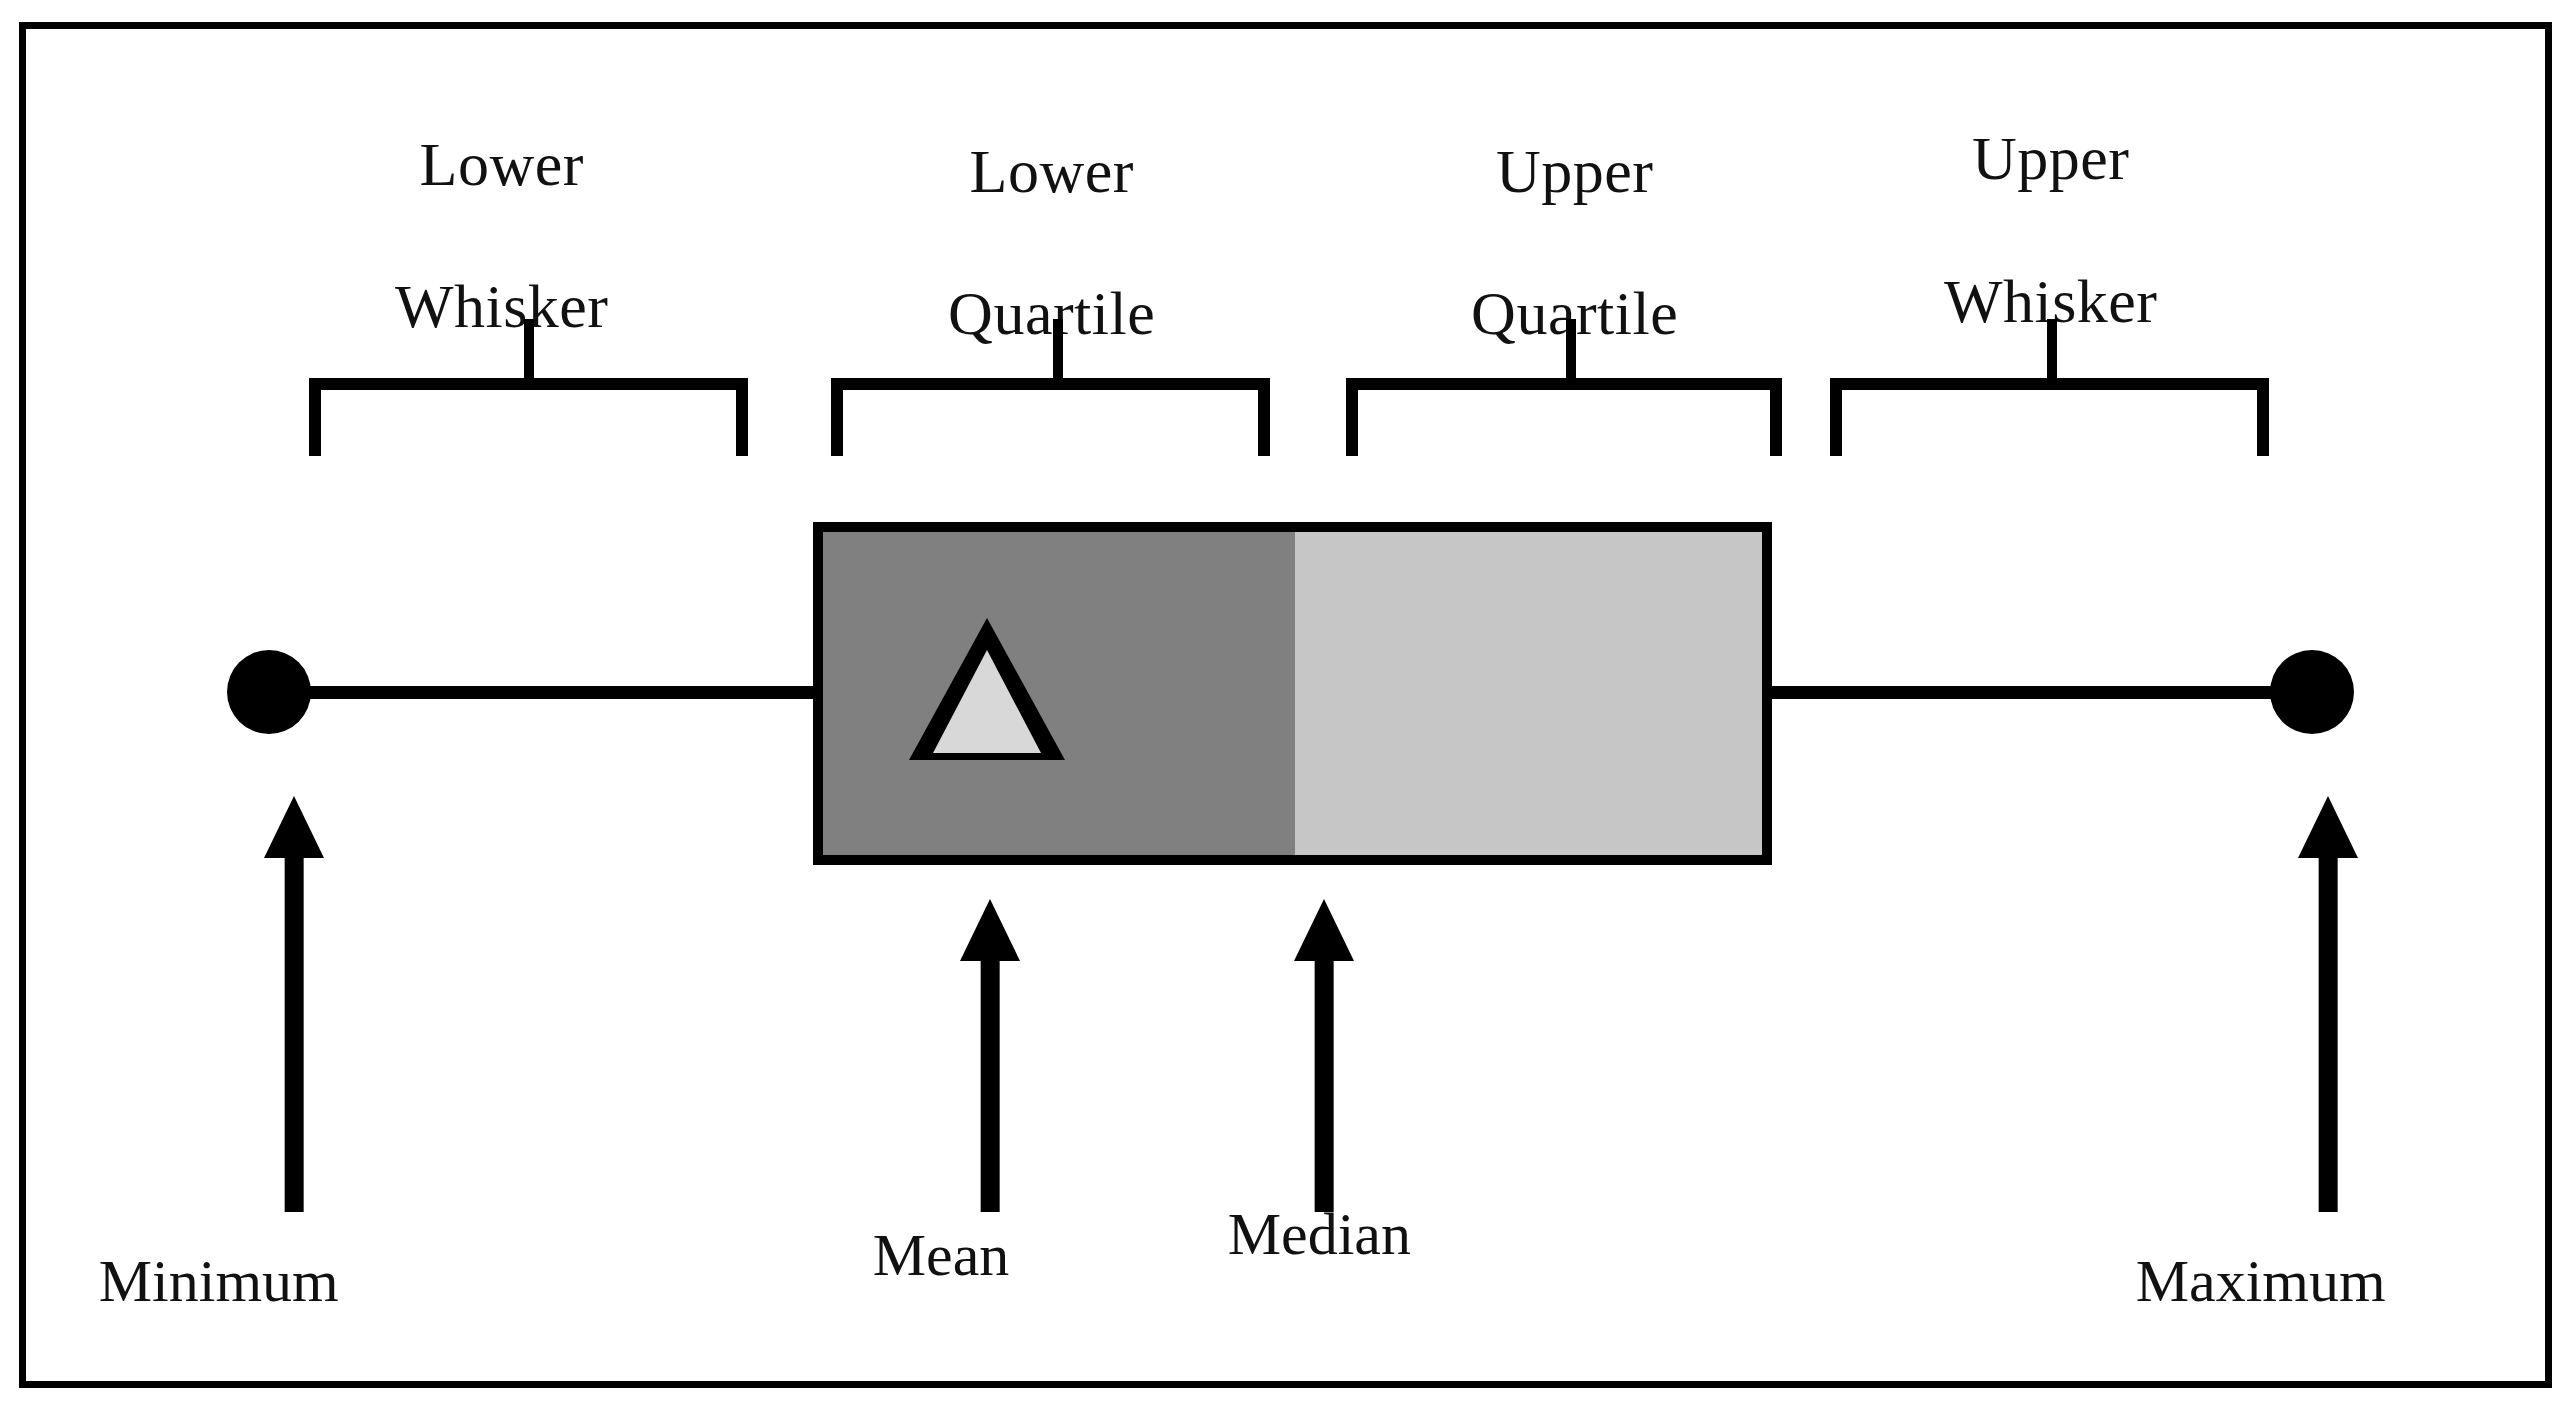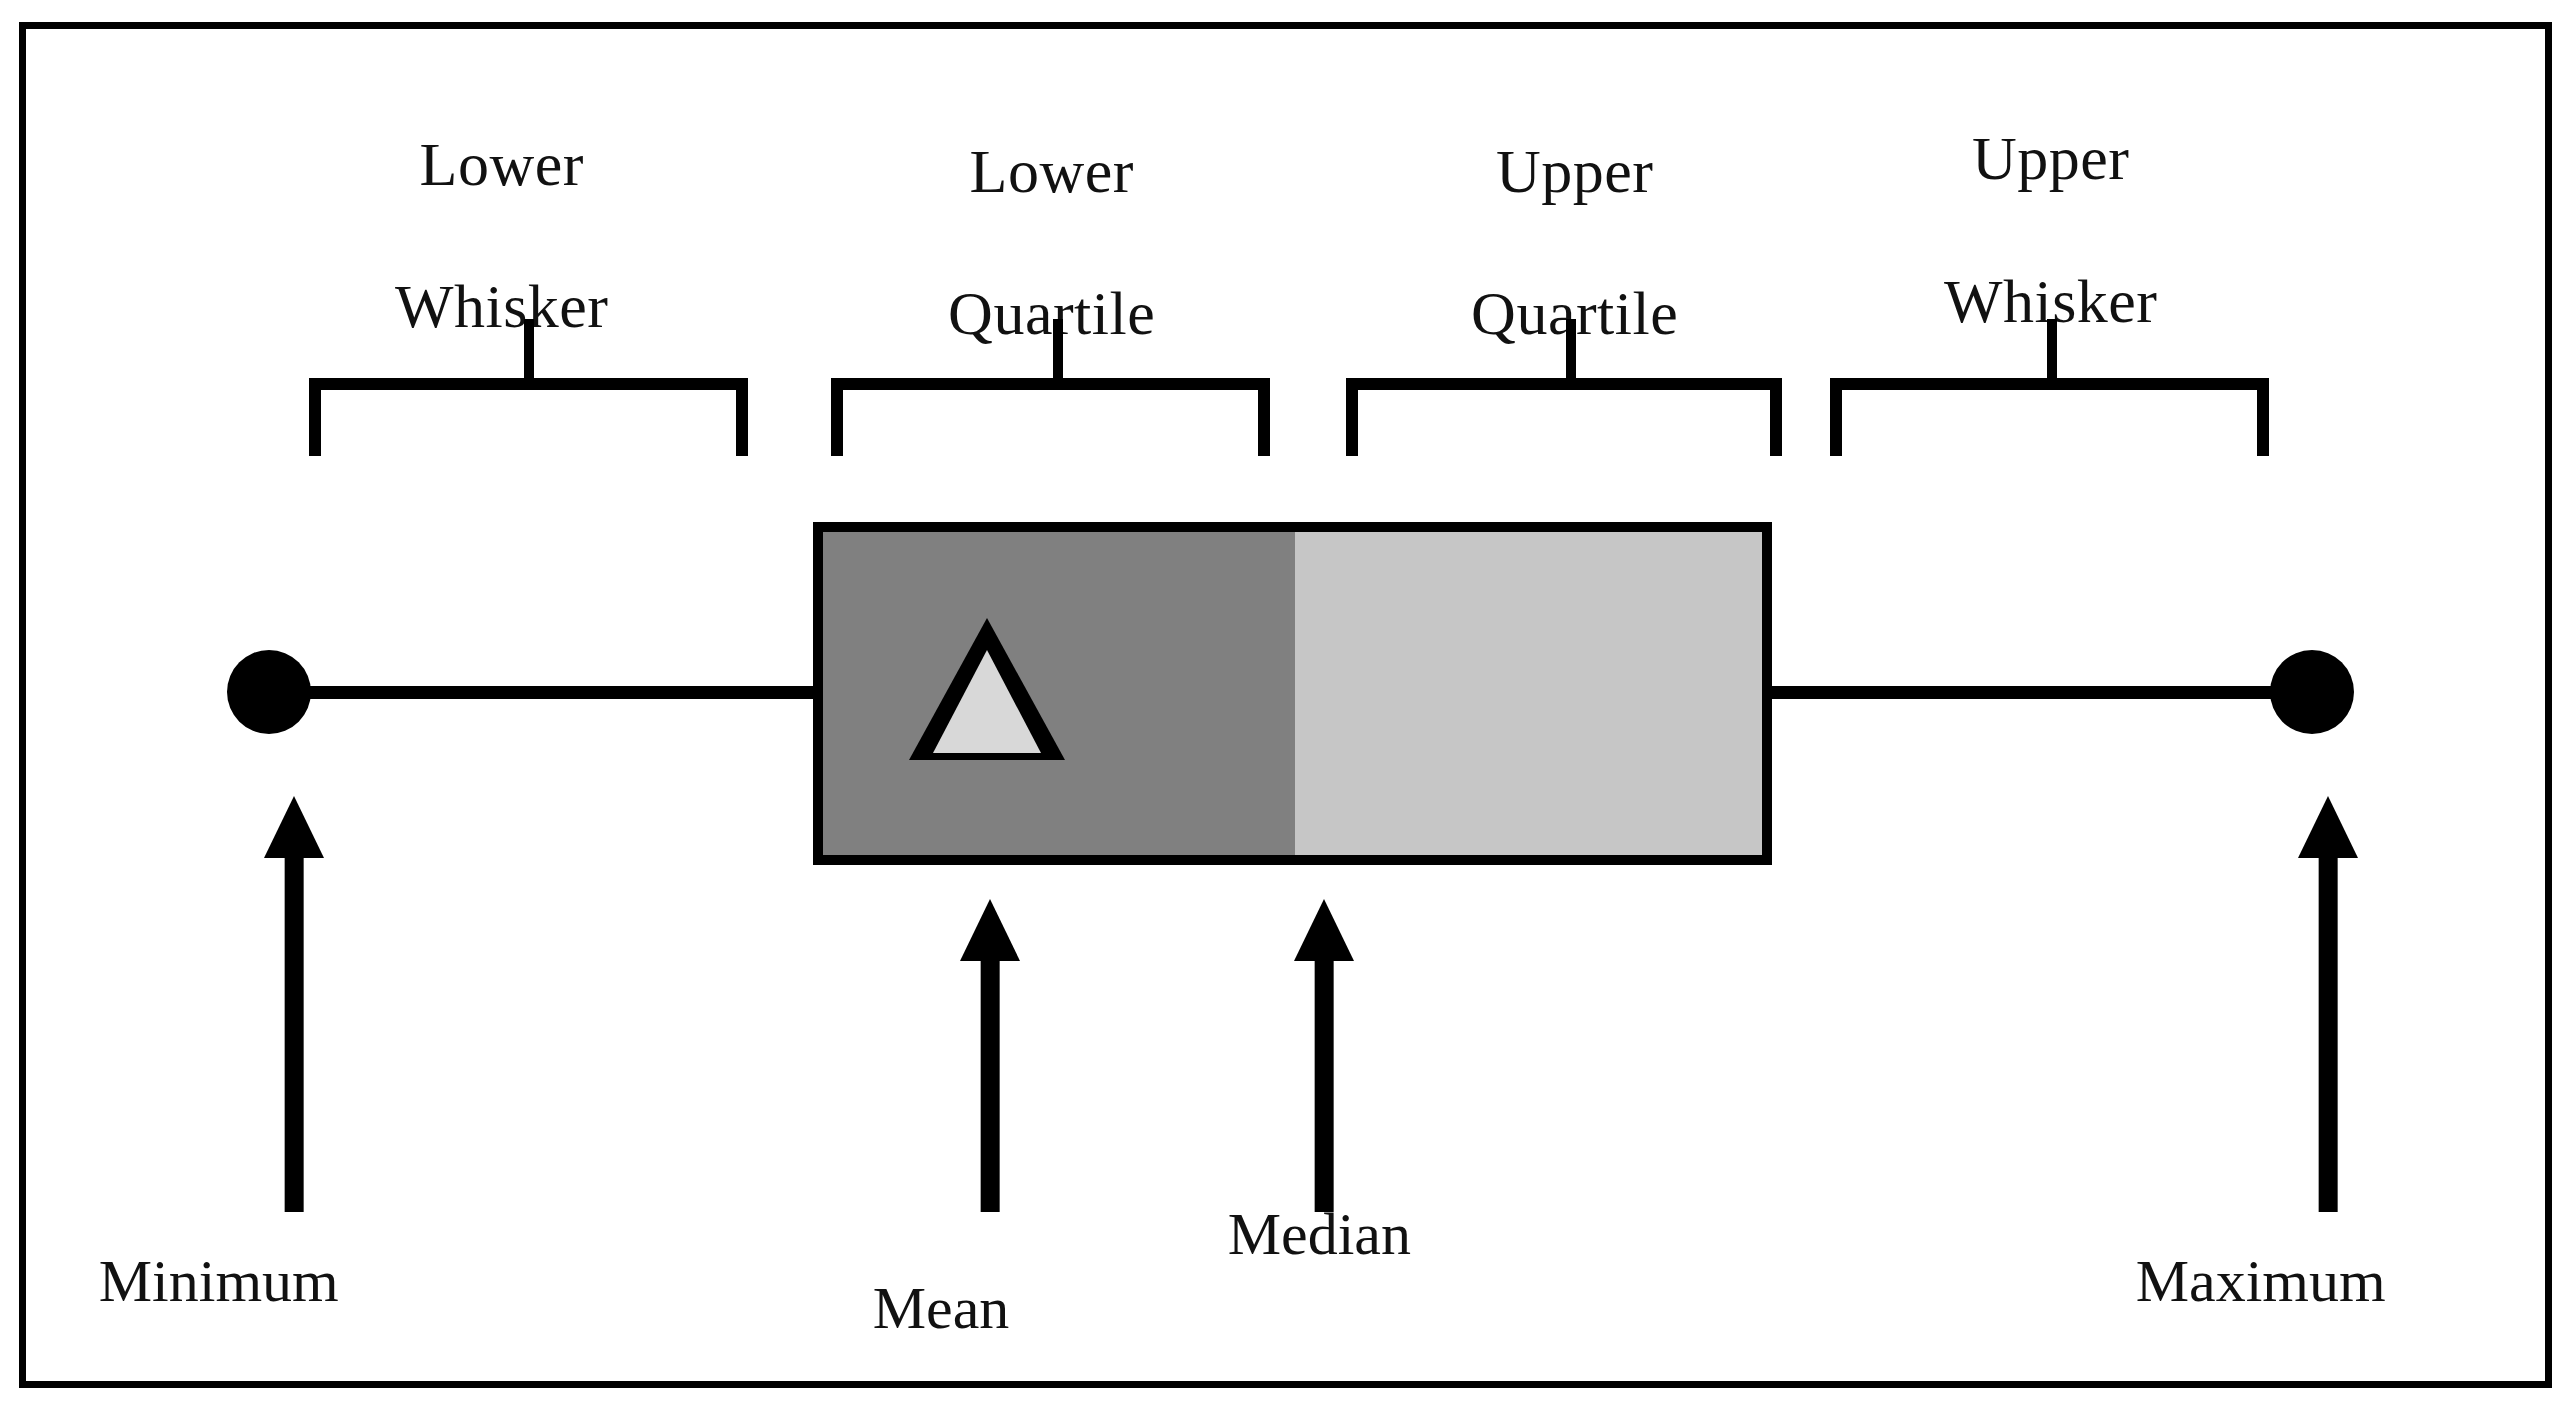--- a/index.html
+++ b/index.html
@@ -153,21 +153,21 @@
       <div class="shaft" style="top:54px;height:259px;"></div>
     </div>
 
     <div class="arrow" style="left:2256px;top:767px;width:93px;height:416px;">
       <div class="head"></div>
       <div class="shaft" style="top:54px;height:362px;"></div>
     </div>
 
     <div class="botlabel" style="left:73px;top:1222px;">Minimum</div>
 
-    <div class="botlabel" style="left:847px;top:1249px;">Mean</div>
+    <div class="botlabel" style="left:847px;top:1196px;">Mean</div>
 
     <div class="botlabel" style="left:1202px;top:1175px;">Median</div>
 
     <div class="botlabel" style="left:2110px;top:1222px;">Maximum</div>
 
   </div>
 </div>
 
 
 </body></html>

